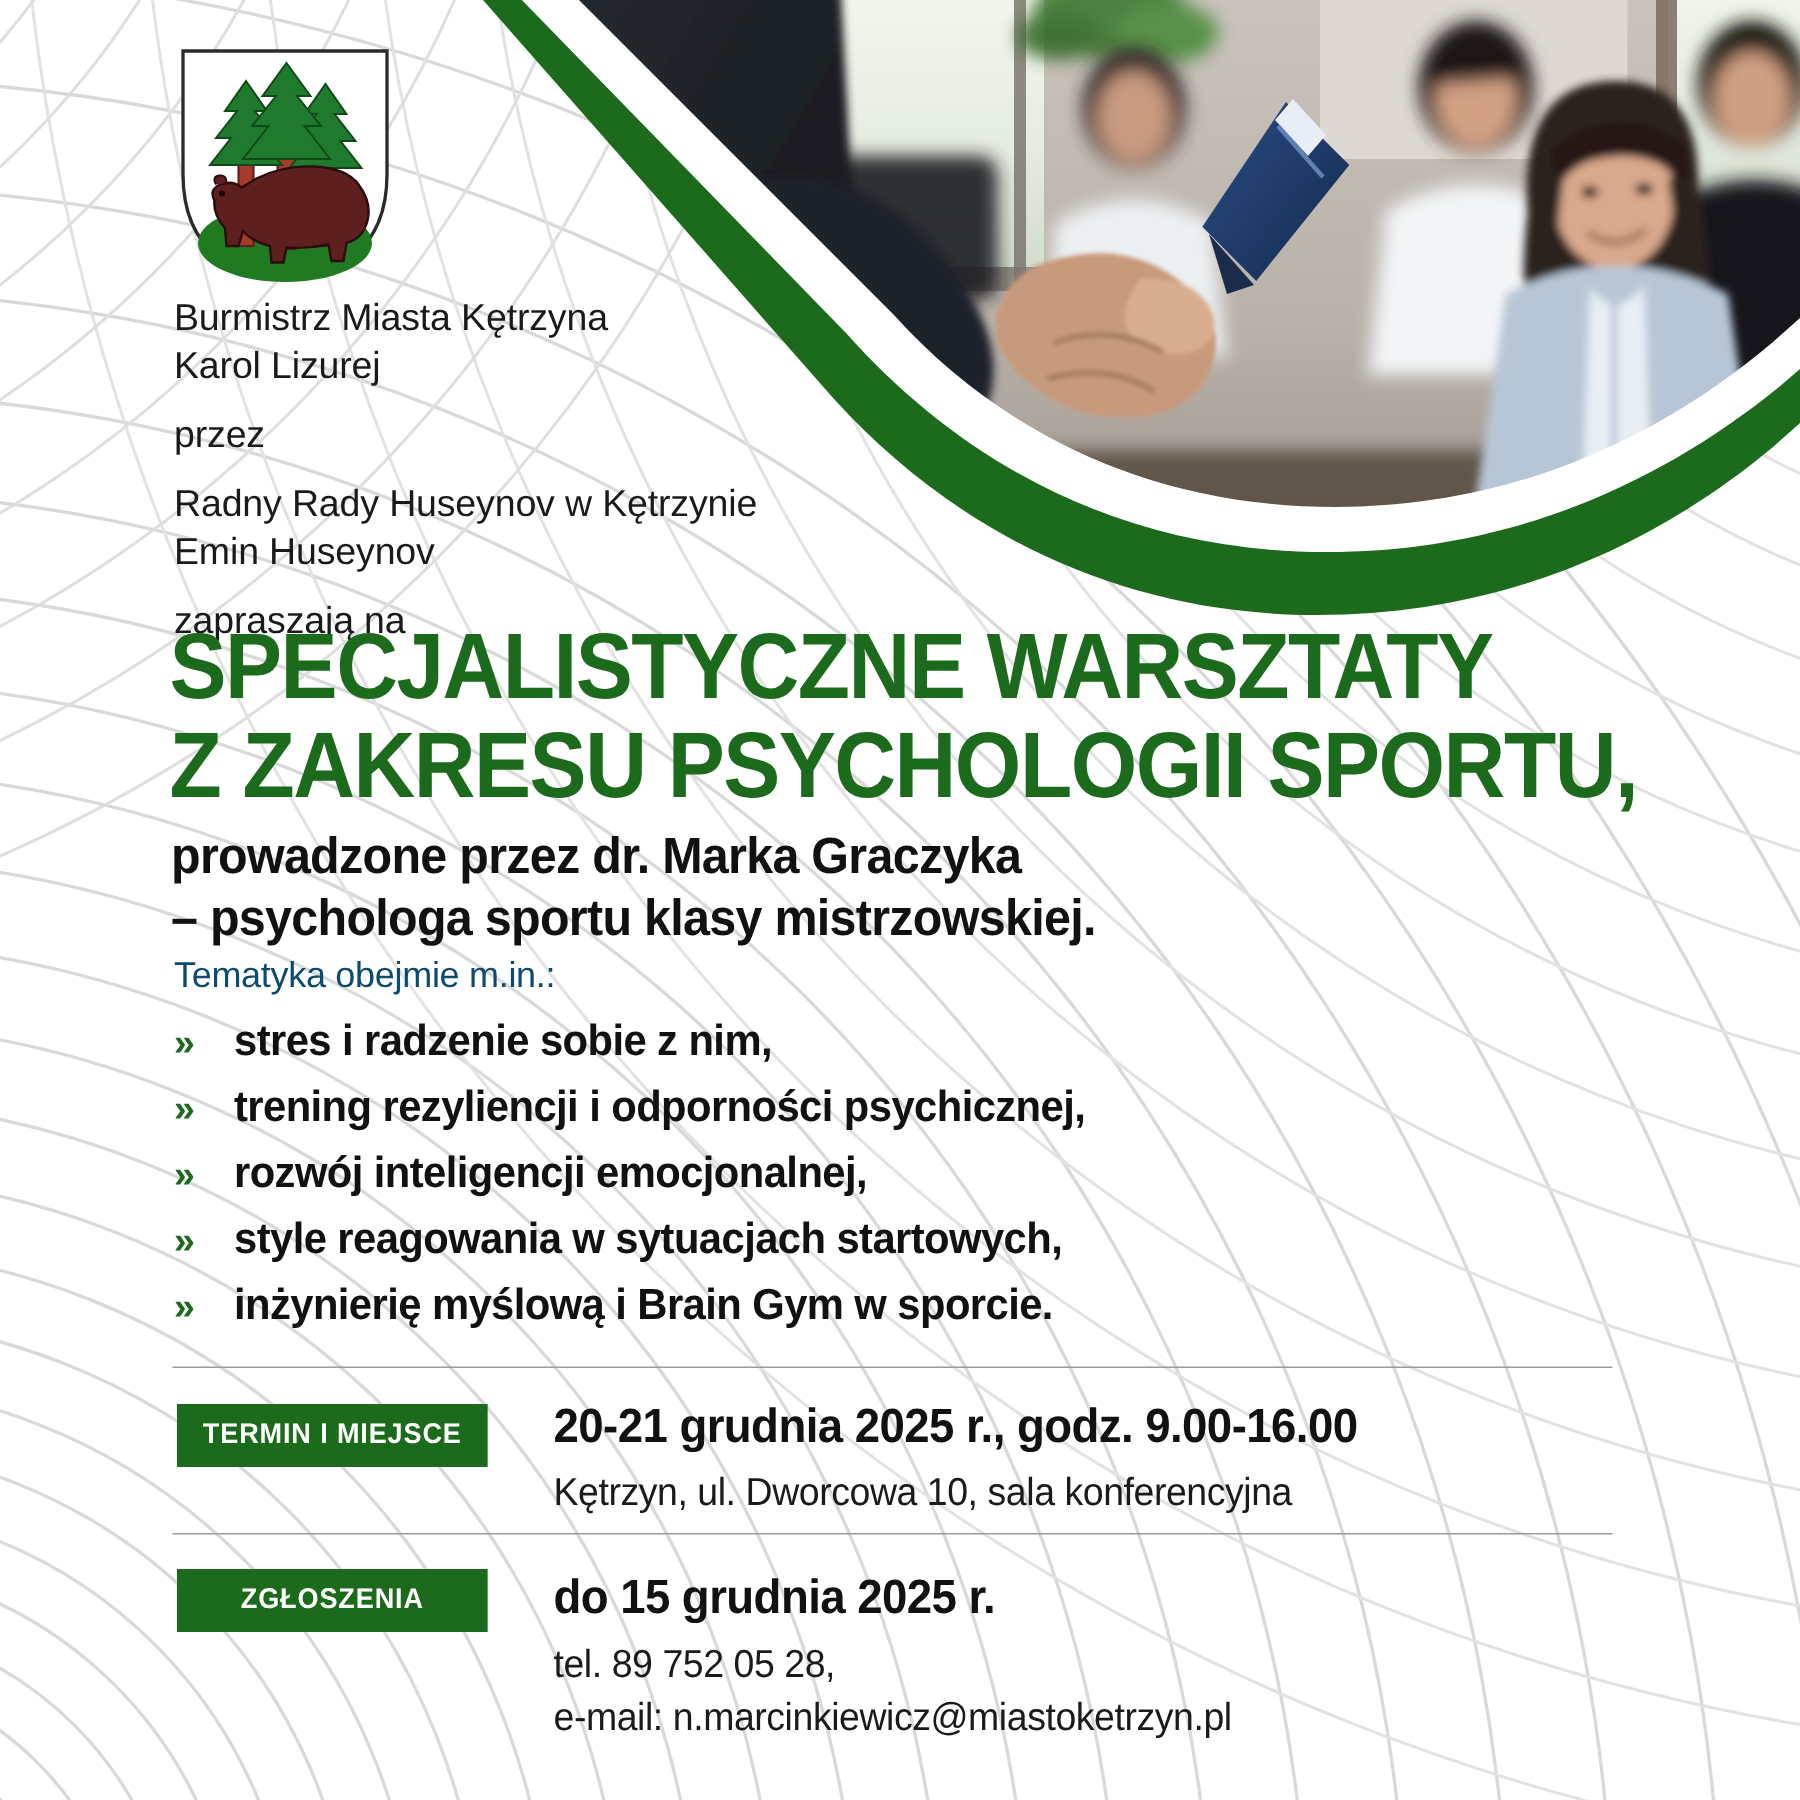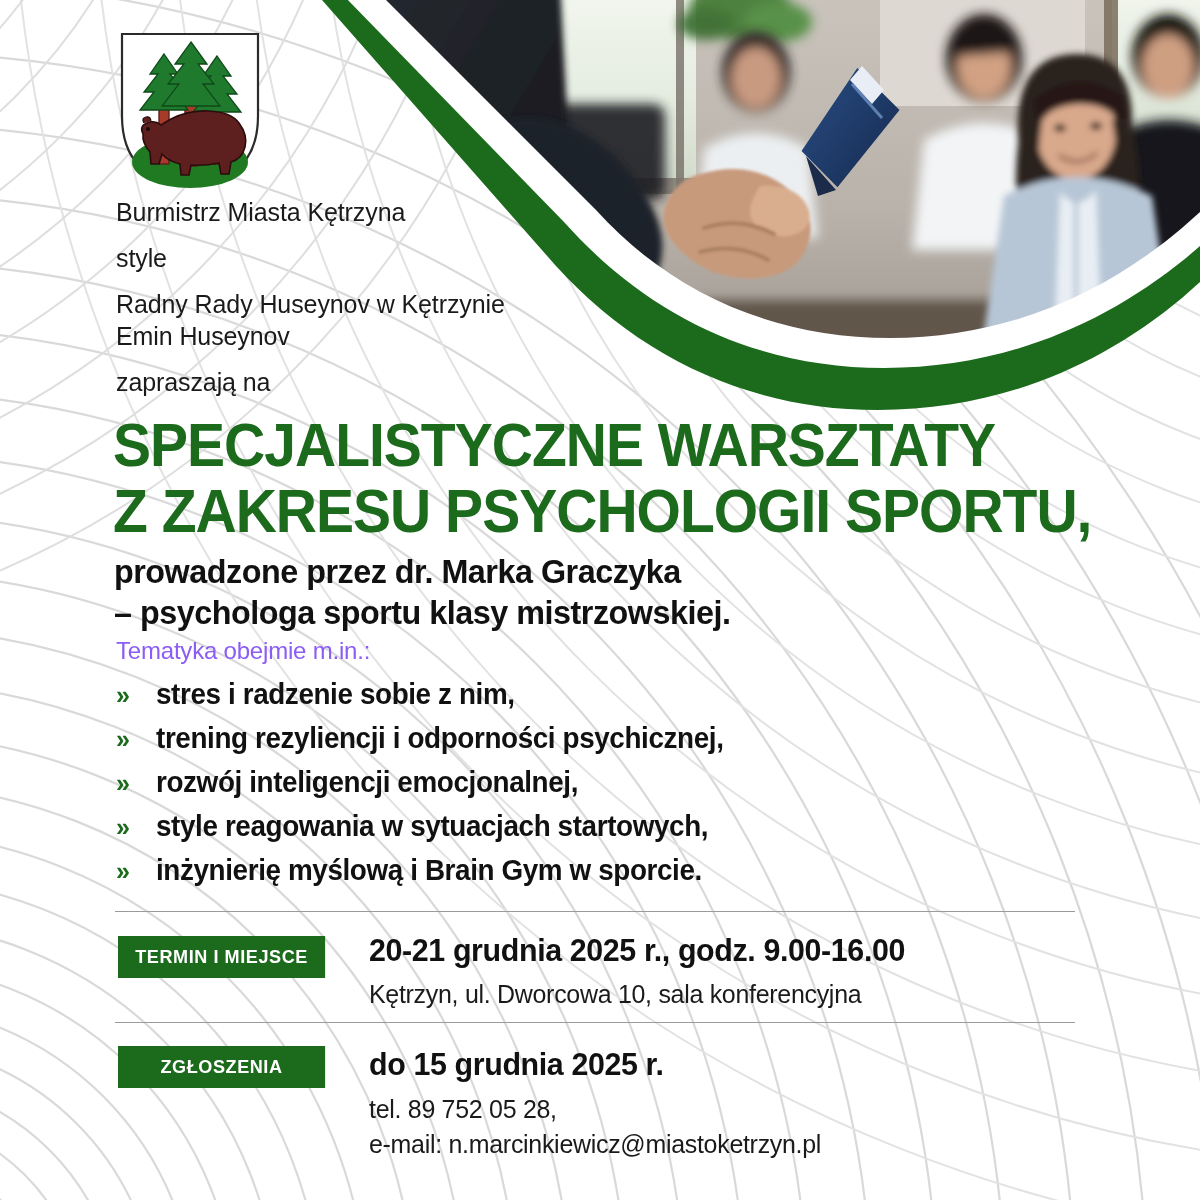--- a/index.html
+++ b/index.html
@@ -107,21 +107,21 @@
     transform-origin: left top;
     white-space: nowrap;
   }
   .subhead .ln { display: block; }
 
   .topics-label {
     position: absolute;
     left: 116px;
     top: 637px;
     font-size: 24px;
-    color: #8b5cf6;
+    color: #0c4a6e;
     letter-spacing: -0.2px;
   }
 
   .topics {
     position: absolute;
     left: 116px;
     top: 678px;
     width: 980px;
   }
   .topic-row {
@@ -455,23 +455,24 @@
         <path d="M 28,93 q -3,-5 2,-6 q 5,-1 5,5" fill="#5e1f1f" stroke="#2b0d0d" stroke-width="1.2"></path>
       </g>
     </svg>
   </div>
 
   <div class="content">
 
     <div class="intro">
       <div class="grp">
         <span class="ln">Burmistrz Miasta Kętrzyna</span>
+        <span class="ln">Karol Lizurej</span>
       </div>
       <div class="grp">
-        <span class="ln">style</span>
+        <span class="ln">przez</span>
       </div>
       <div class="grp">
         <span class="ln">Radny Rady Huseynov w Kętrzynie</span>
         <span class="ln">Emin Huseynov</span>
       </div>
       <div class="grp">
         <span class="ln">zapraszają na</span>
       </div>
     </div>
 

